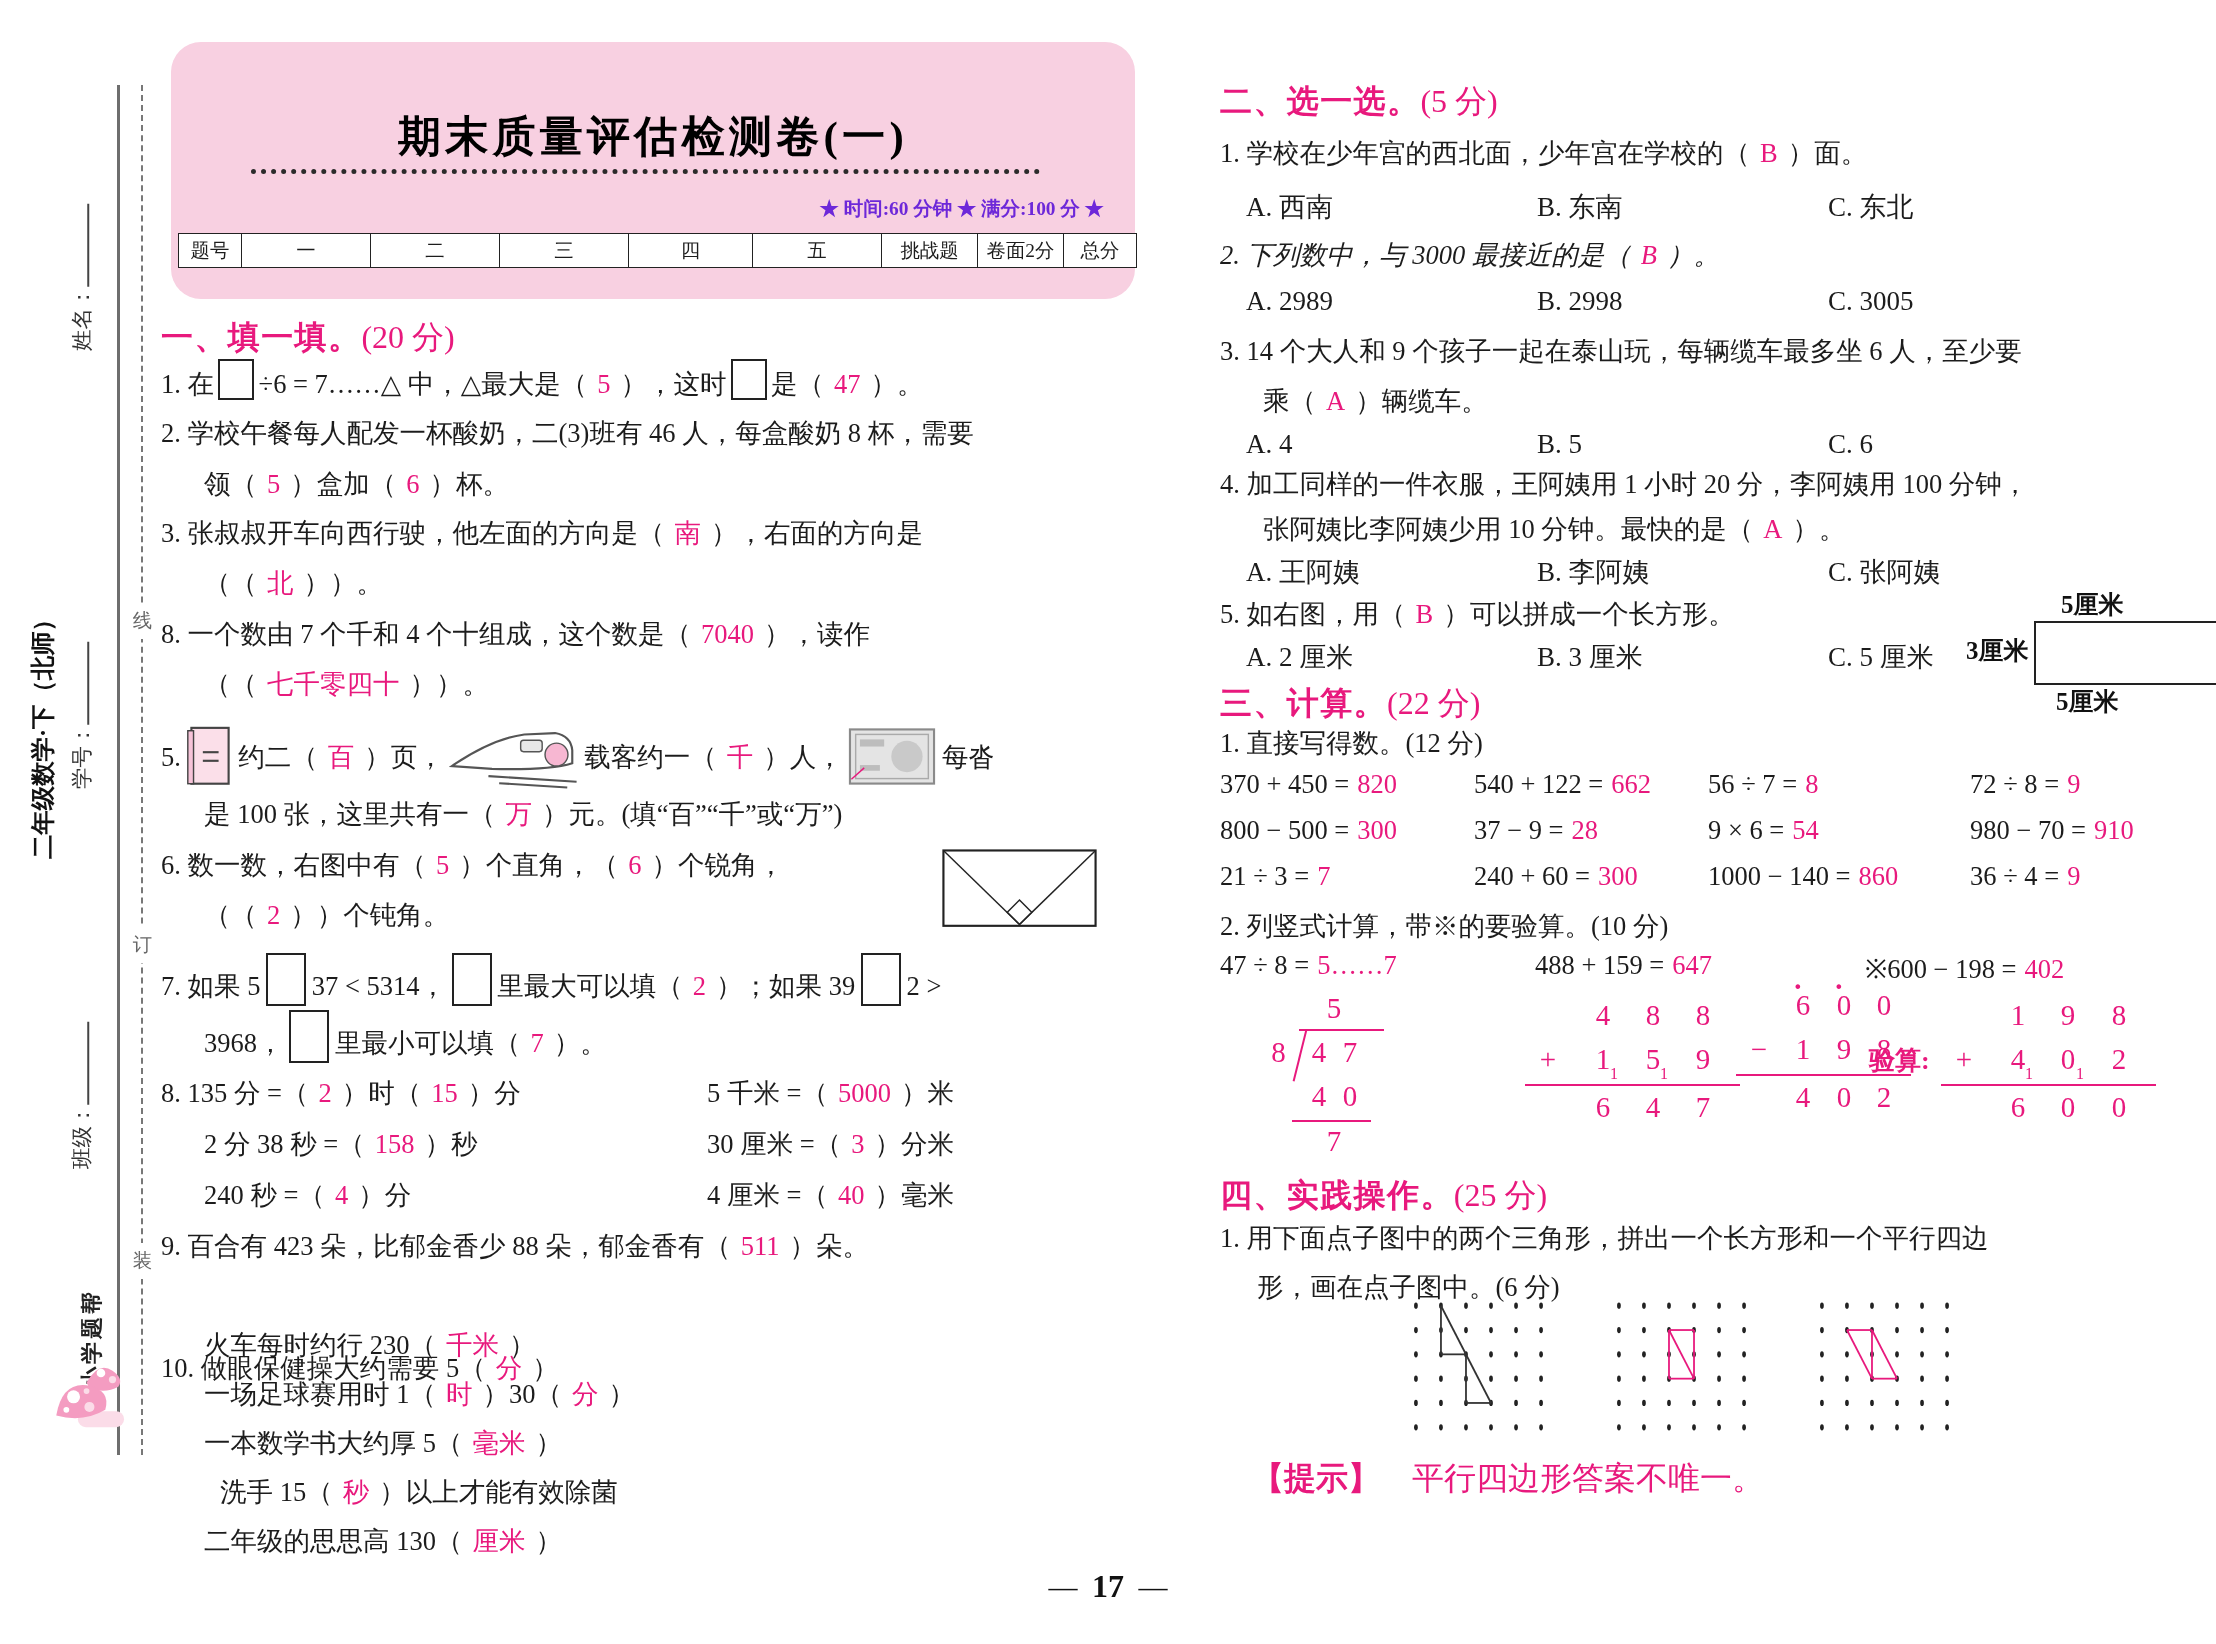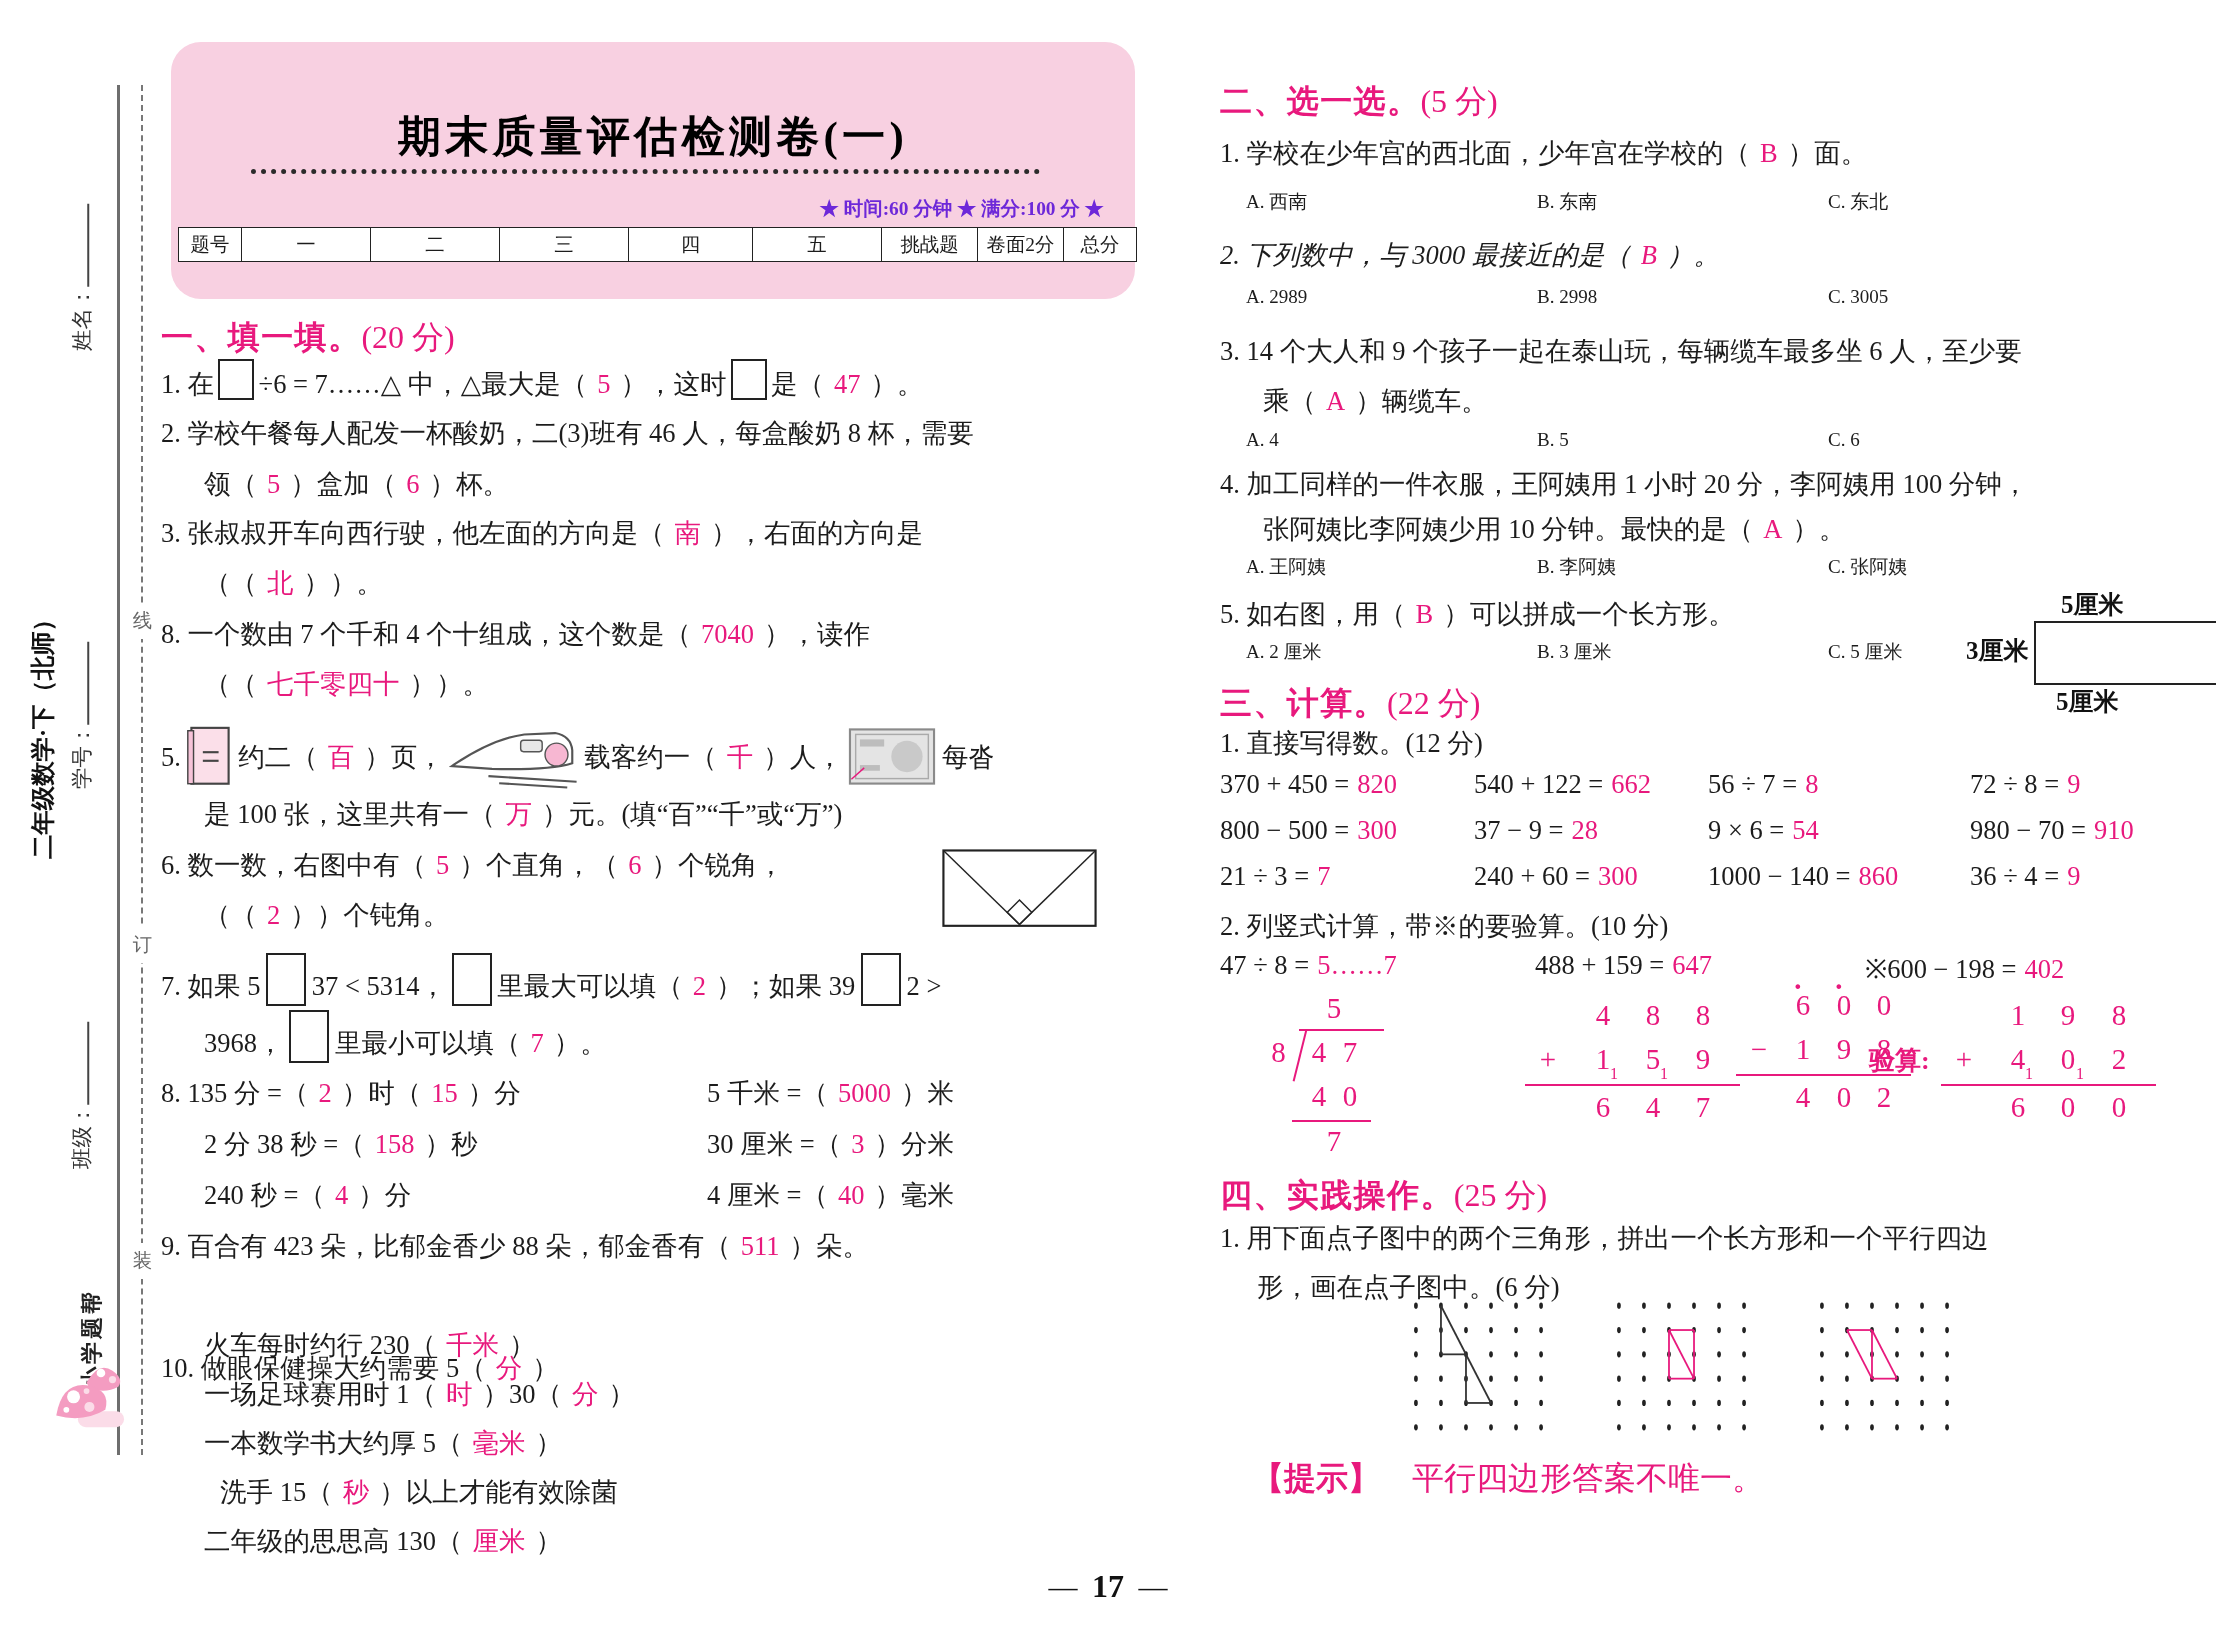--- a/index.html
+++ b/index.html
@@ -17,33 +17,33 @@
   #book-title{font-weight:bold;font-size:24.4px;color:#111;}
   #brand{font-weight:bold;font-size:22px;color:#222;letter-spacing:2.9px;}
 
   
   #banner{left:171px;top:42px;width:964px;height:257px;background:#f8d0e1;border-radius:30px;}
   #paper-title{left:171px;top:108px;width:964px;text-align:center;font-size:43px;font-weight:bold;letter-spacing:4.3px;color:#000;}
   #title-dots{left:251px;top:169px;width:789px;height:0;border-top:5px dotted #2b2b2b;}
   #meta-line{left:171px;top:195px;width:933px;text-align:right;font-size:19.4px;font-weight:bold;color:#6d28d9;}
 
   
-  #score-table{left:178px;top:227px;border-collapse:collapse;background:#fff;}
+  #score-table{left:178px;top:233px;border-collapse:collapse;background:#fff;}
   #score-table td{border:1.4px solid #222;text-align:center;font-size:19.4px;padding:0;}
   #score-table tr:first-child td{height:32px;}
   #score-table tr:last-child td{height:33px;}
 
   
   .line{position:absolute;font-size:26.5px;white-space:nowrap;}
   .ans{color:#e8197d;padding:0 10px;}
   .box{display:inline-block;width:32px;height:37px;border:2.2px solid #222;vertical-align:-7.2px;margin:0 4.3px;}
   .bigbox{display:inline-block;width:36px;height:49px;border:2.2px solid #222;vertical-align:-11.5px;margin:0 5.7px;}
   .heading{position:absolute;font-size:32px;color:#e8197d;white-space:nowrap;}
   .heading .hname{font-weight:bold;letter-spacing:1.4px;}
-  .opt{position:absolute;font-size:19px;white-space:nowrap;}
+  .opt{position:absolute;font-size:27px;white-space:nowrap;}
   .icon{display:inline-block;vertical-align:middle;margin:0 5.7px;}
   .hint{position:absolute;font-size:32px;color:#e8197d;white-space:nowrap;}
   .hint b{font-weight:bold;}
 
   
   #q5rect{left:2034px;top:621px;width:182px;height:60px;border-top:2.2px solid #222;border-bottom:2.2px solid #222;border-left:2.2px solid #222;}
   .dimlabel{position:absolute;font-size:25px;font-weight:bold;color:#111;white-space:nowrap;}
 
   
   .work{position:absolute;color:#e8197d;font-size:29px;}

